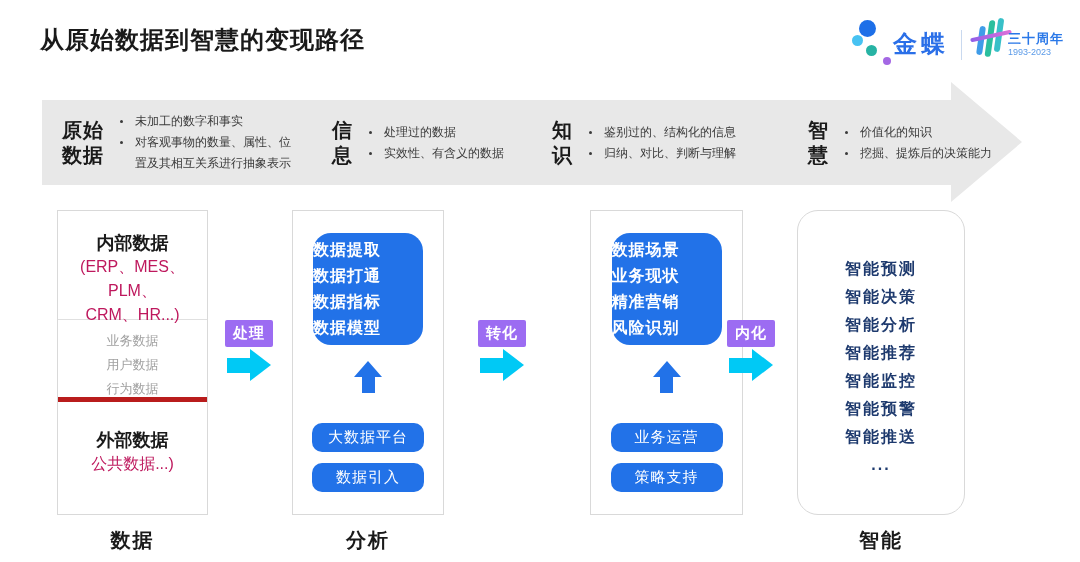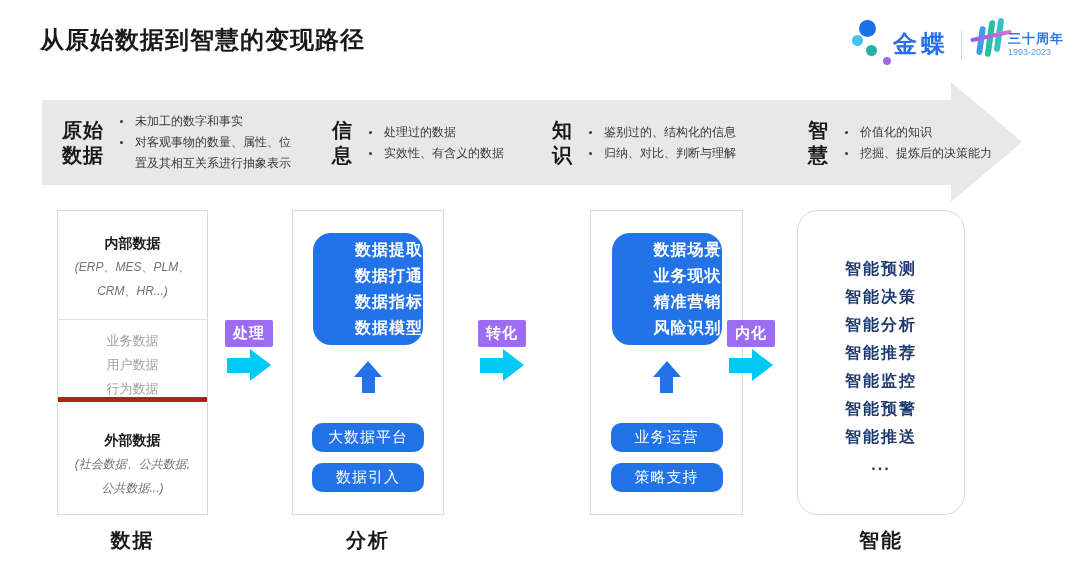--- a/index.html
+++ b/index.html
@@ -53,26 +53,26 @@
   
   .col-box { position:absolute; top:210px; height:305px; background:#fff; border:1px solid #d9d9d9; }
   .box-1 { left:57px;  width:151px; display:flex; flex-direction:column; }
   .box-2 { left:292px; width:152px; }
   .box-3 { left:590px; width:153px; }
   .box-4 { left:797px; width:168px; padding-top:44px; text-align:center;border-radius:21px; }
   .b1-sec { text-align:center; }
   .b1-top { height:109px; border-bottom:1px solid #e0e0e0; padding-top:20px; }
   .b1-mid { height:82px;  border-bottom:5px solid #b91c1c; padding-top:9px; }
   .b1-bot { flex:1; padding-top:26px; }
-  .b1-title { font-size:14px; font-weight:bold; color:#1a1a1a; line-height:24px; }
-  .b1-sub   { font-size:12px; color:#737373; line-height:24px;font-style:italic; }
+  .b1-title { font-size:18px; font-weight:bold; color:#1a1a1a; line-height:24px; }
+  .b1-sub   { font-size:16px; color:#be185d; line-height:24px; }
   .b1-gray  { font-size:13px; color:#a0a0a0; line-height:24px; }
   .data-card {
     margin:22px auto 0; width:110px; height:112px; border-radius:18px; background:#2272e8;
-    display:flex; flex-direction:column; justify-content:center; align-items:flex-end;
+    display:flex; flex-direction:column; justify-content:center; align-items:flex-start;
     color:#fff; font-size:16px; font-weight:600; line-height:26px; letter-spacing:1px;
   }
   .arrow-up { margin:16px auto 0; width:28px; display:flex; flex-direction:column; align-items:center; }
   .arrow-up .head { width:0; height:0; border-bottom:16px solid #2272e8; border-left:14px solid transparent; border-right:14px solid transparent; }
   .arrow-up .shaft { width:13px; height:16px; background:#2272e8; }
   .pill-btn {
     margin:0 auto; width:112px; height:29px; border-radius:10px; background:#2272e8;
     color:#fff; font-size:15px; letter-spacing:1px;
     display:flex; align-items:center; justify-content:center;
   }
@@ -198,21 +198,20 @@
       <div class="b1-sub">(ERP、MES、PLM、</div>
       <div class="b1-sub">CRM、HR...)</div>
     </div>
     <div class="b1-sec b1-mid">
       <div class="b1-gray">业务数据</div>
       <div class="b1-gray">用户数据</div>
       <div class="b1-gray">行为数据</div>
     </div>
     <div class="b1-sec b1-bot">
       <div class="b1-title">外部数据</div>
-      <div class="b1-sub">(社会数据、公共数据,</div>
       <div class="b1-sub">公共数据...)</div>
     </div>
   </div>
 
   <div class="conn-label cl-1">处理</div>
   <div class="arrow-right ar-1">
       <span class="shaft"></span>
       <span class="head"></span>
     </div>
 

